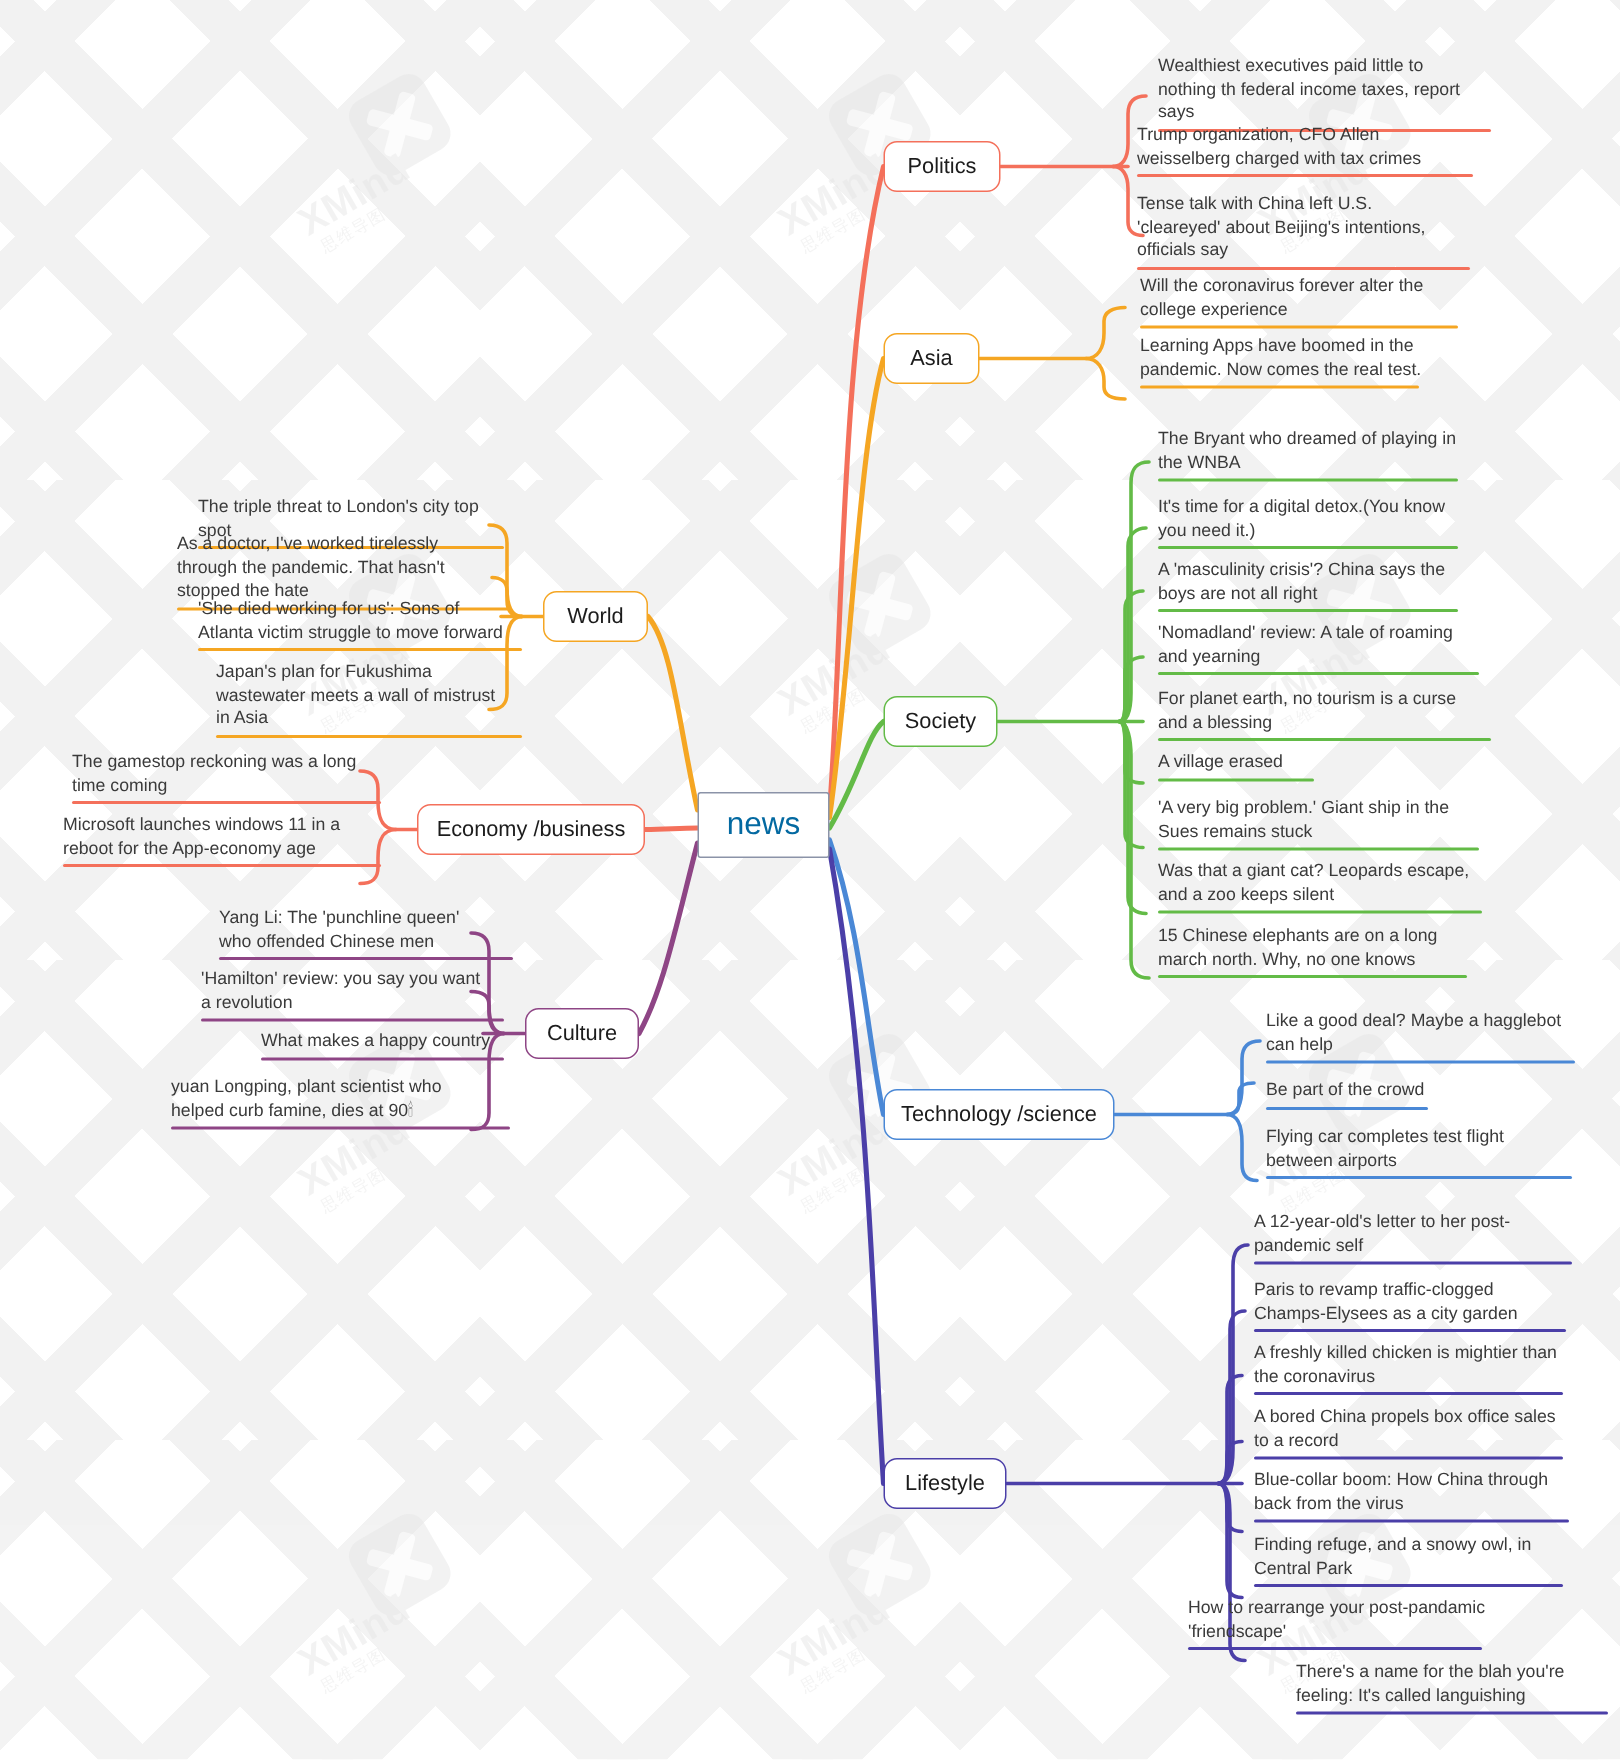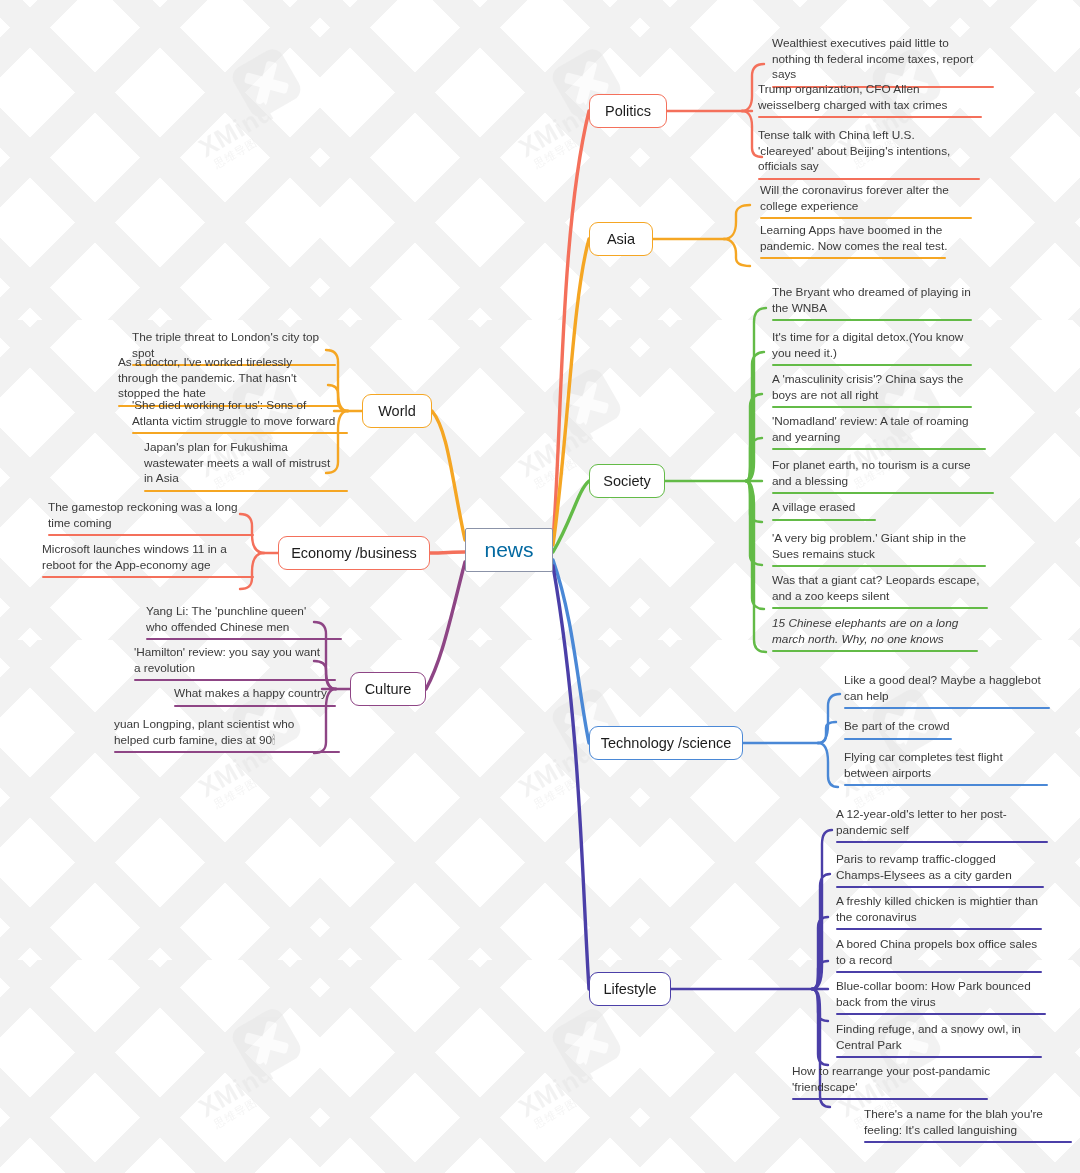--- a/index.html
+++ b/index.html
@@ -306,21 +306,21 @@
         <span class="lf-rule" style="background: rgb(99, 187, 71); width: 104px;"></span>
       </div>
       <div class="leaf" style="left: 766px; top: 529px; width: 214px;">
         <span class="lf-text">'A very big problem.' Giant ship in the Sues remains stuck</span>
         <span class="lf-rule" style="background: rgb(99, 187, 71); width: 214px;"></span>
       </div>
       <div class="leaf" style="left: 766px; top: 571px; width: 216px;">
         <span class="lf-text">Was that a giant cat? Leopards escape, and a zoo keeps silent</span>
         <span class="lf-rule" style="background: rgb(99, 187, 71); width: 216px;"></span>
       </div>
-      <div class="leaf" style="left: 766px; top: 614px; width: 214px; font-style: italic;">
+      <div class="leaf" style="left: 766px; top: 614px; width: 214px;">
         <span class="lf-text">15 Chinese elephants are on a long march north. Why, no one knows</span>
         <span class="lf-rule" style="background: rgb(99, 187, 71); width: 206px;"></span>
       </div>
       <div class="branch-node" style="left: 589px; top: 726px; width: 154px; border-color: rgb(74, 136, 214);">
         <span>Technology /science</span>
       </div>
       <div class="leaf" style="left: 838px; top: 671px; width: 206px;">
         <span class="lf-text">Like a good deal? Maybe a hagglebot can help</span>
         <span class="lf-rule" style="background: rgb(74, 136, 214); width: 206px;"></span>
       </div>
@@ -345,21 +345,21 @@
       </div>
       <div class="leaf" style="left: 830px; top: 892px; width: 210px;">
         <span class="lf-text">A freshly killed chicken is mightier than the coronavirus</span>
         <span class="lf-rule" style="background: rgb(75, 63, 168); width: 206px;"></span>
       </div>
       <div class="leaf" style="left: 830px; top: 935px; width: 210px;">
         <span class="lf-text">A bored China propels box office sales to a record</span>
         <span class="lf-rule" style="background: rgb(75, 63, 168); width: 206px;"></span>
       </div>
       <div class="leaf" style="left: 830px; top: 977px; width: 210px;">
-        <span class="lf-text">Blue-collar boom: How Park bounced back from the virus</span>
+        <span class="lf-text">Blue-collar boom: How China through back from the virus</span>
         <span class="lf-rule" style="background: rgb(75, 63, 168); width: 210px;"></span>
       </div>
       <div class="leaf" style="left: 830px; top: 1020px; width: 210px;">
         <span class="lf-text">Finding refuge, and a snowy owl, in Central Park</span>
         <span class="lf-rule" style="background: rgb(75, 63, 168); width: 206px;"></span>
       </div>
       <div class="leaf" style="left: 786px; top: 1062px; width: 210px;">
         <span class="lf-text">How to rearrange your post-pandamic 'friendscape'</span>
         <span class="lf-rule" style="background: rgb(75, 63, 168); width: 196px;"></span>
       </div>

